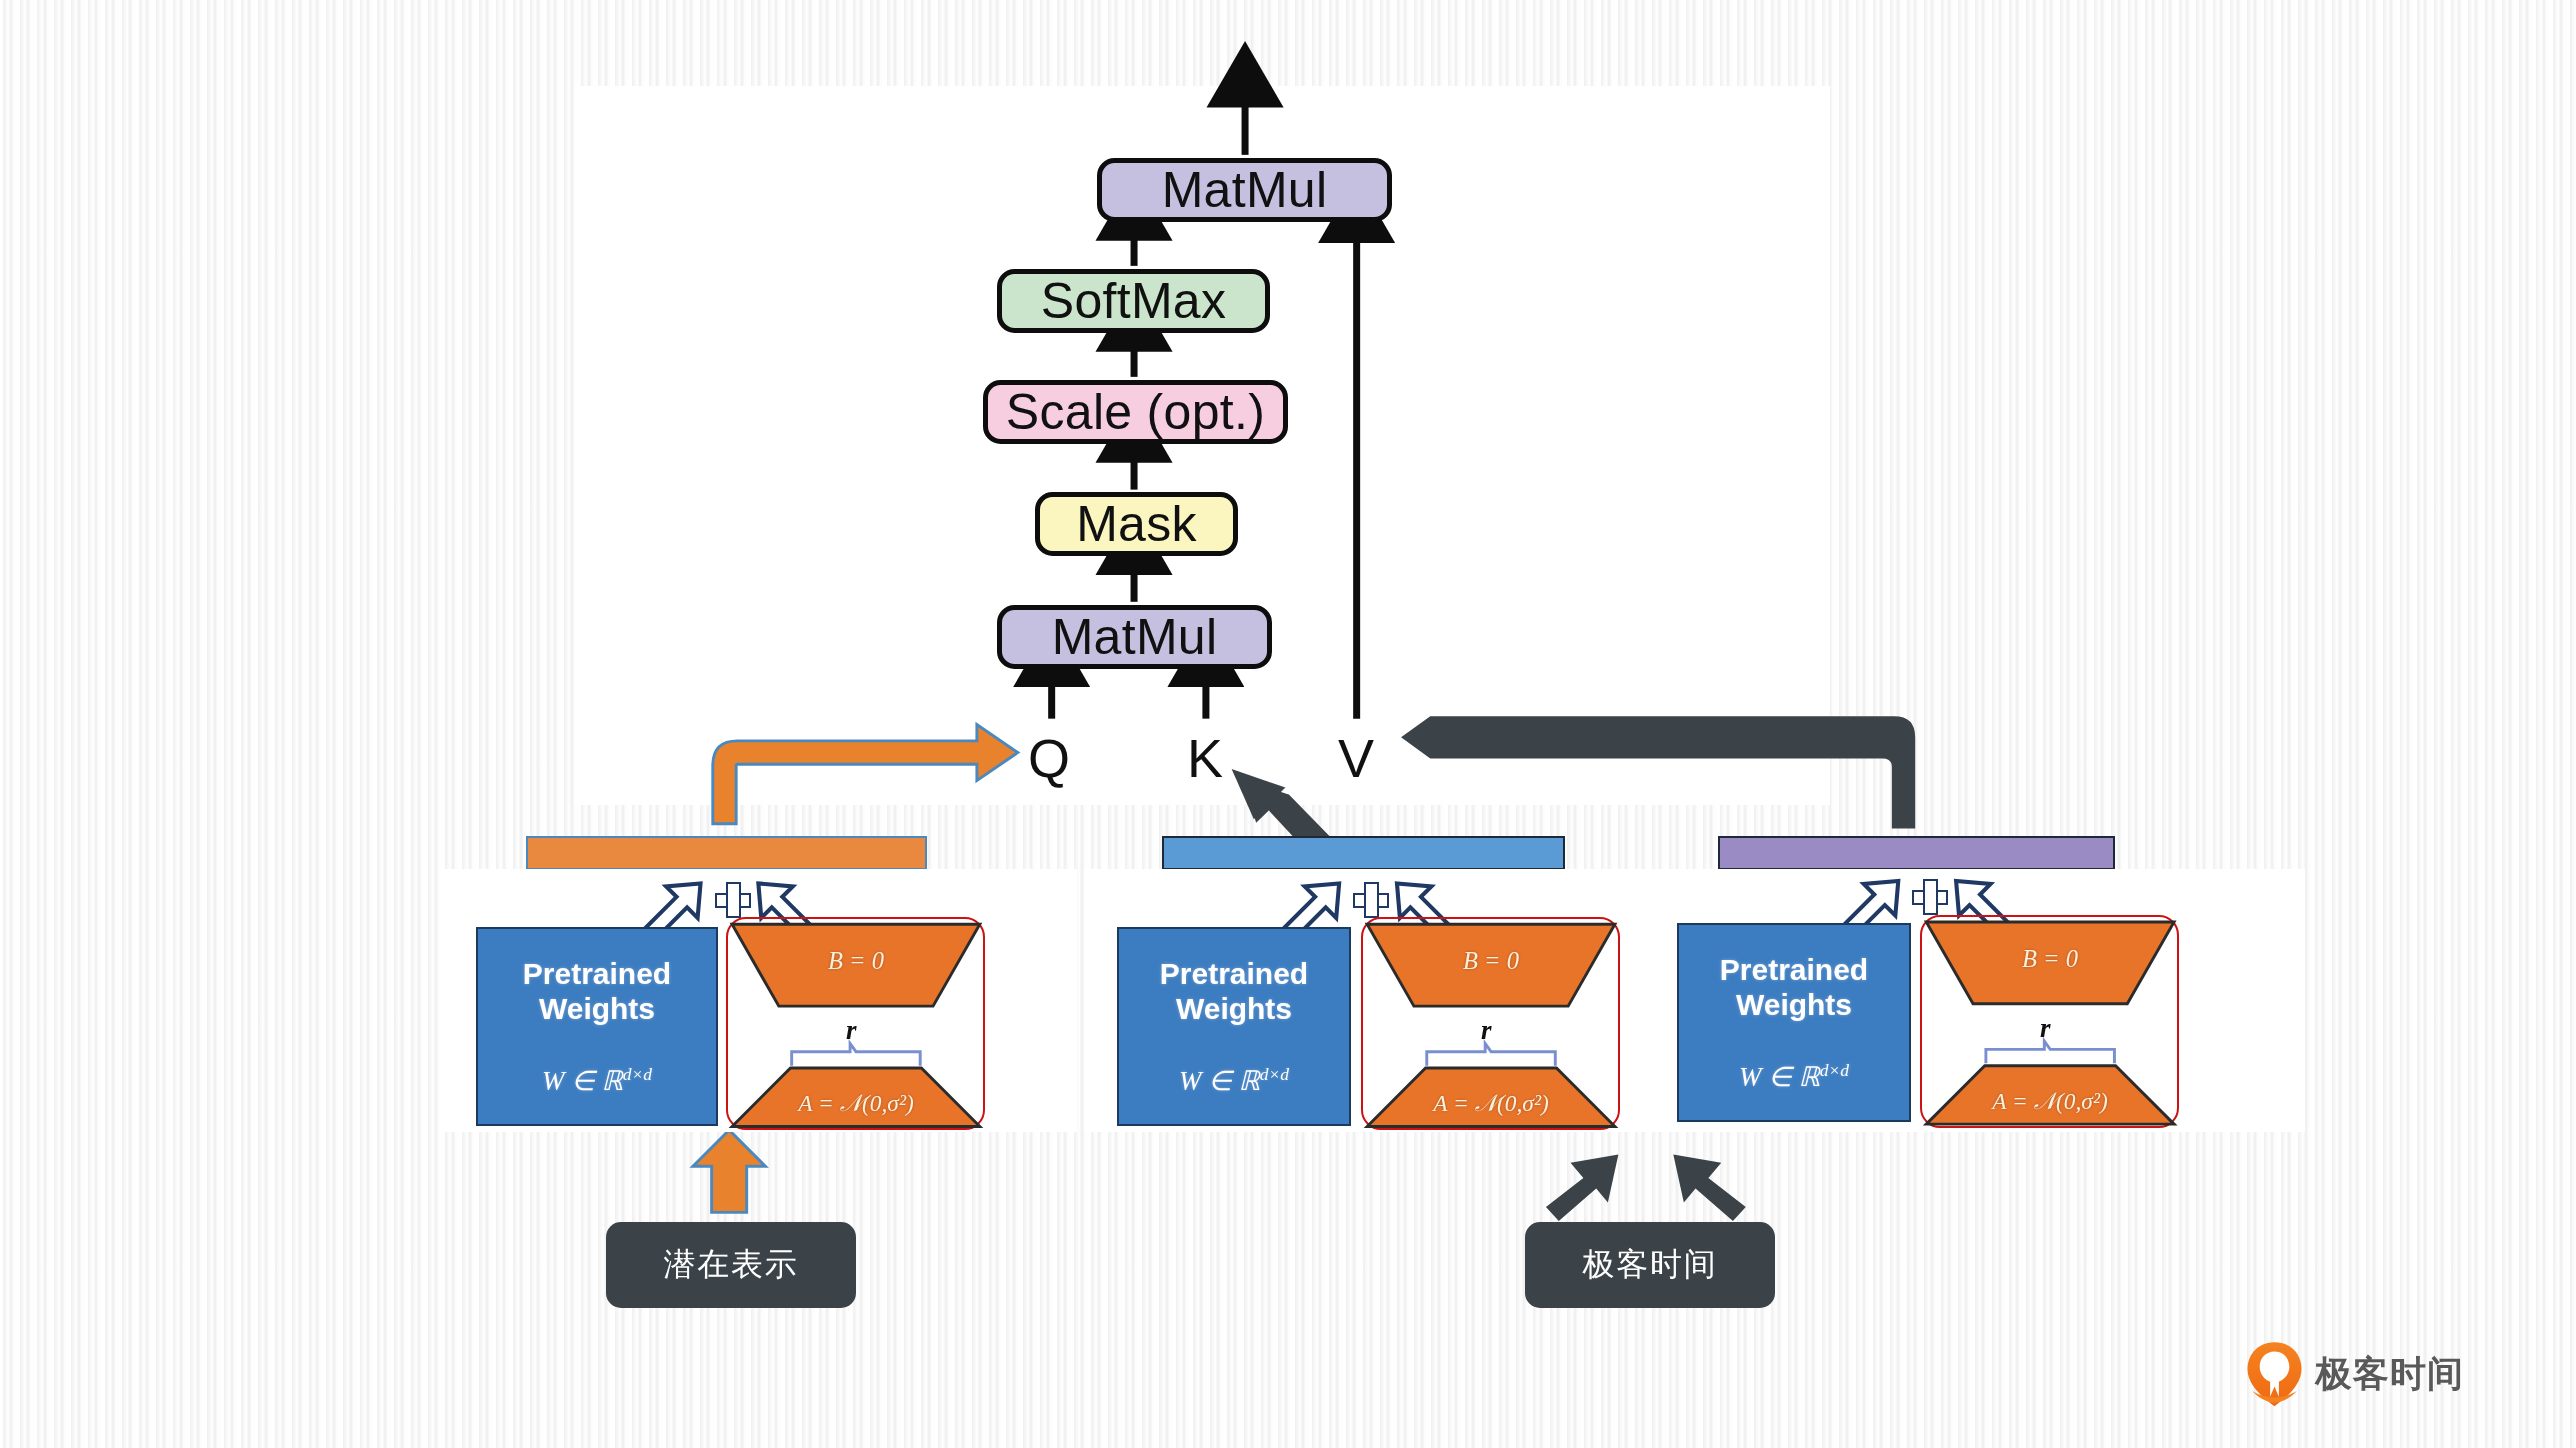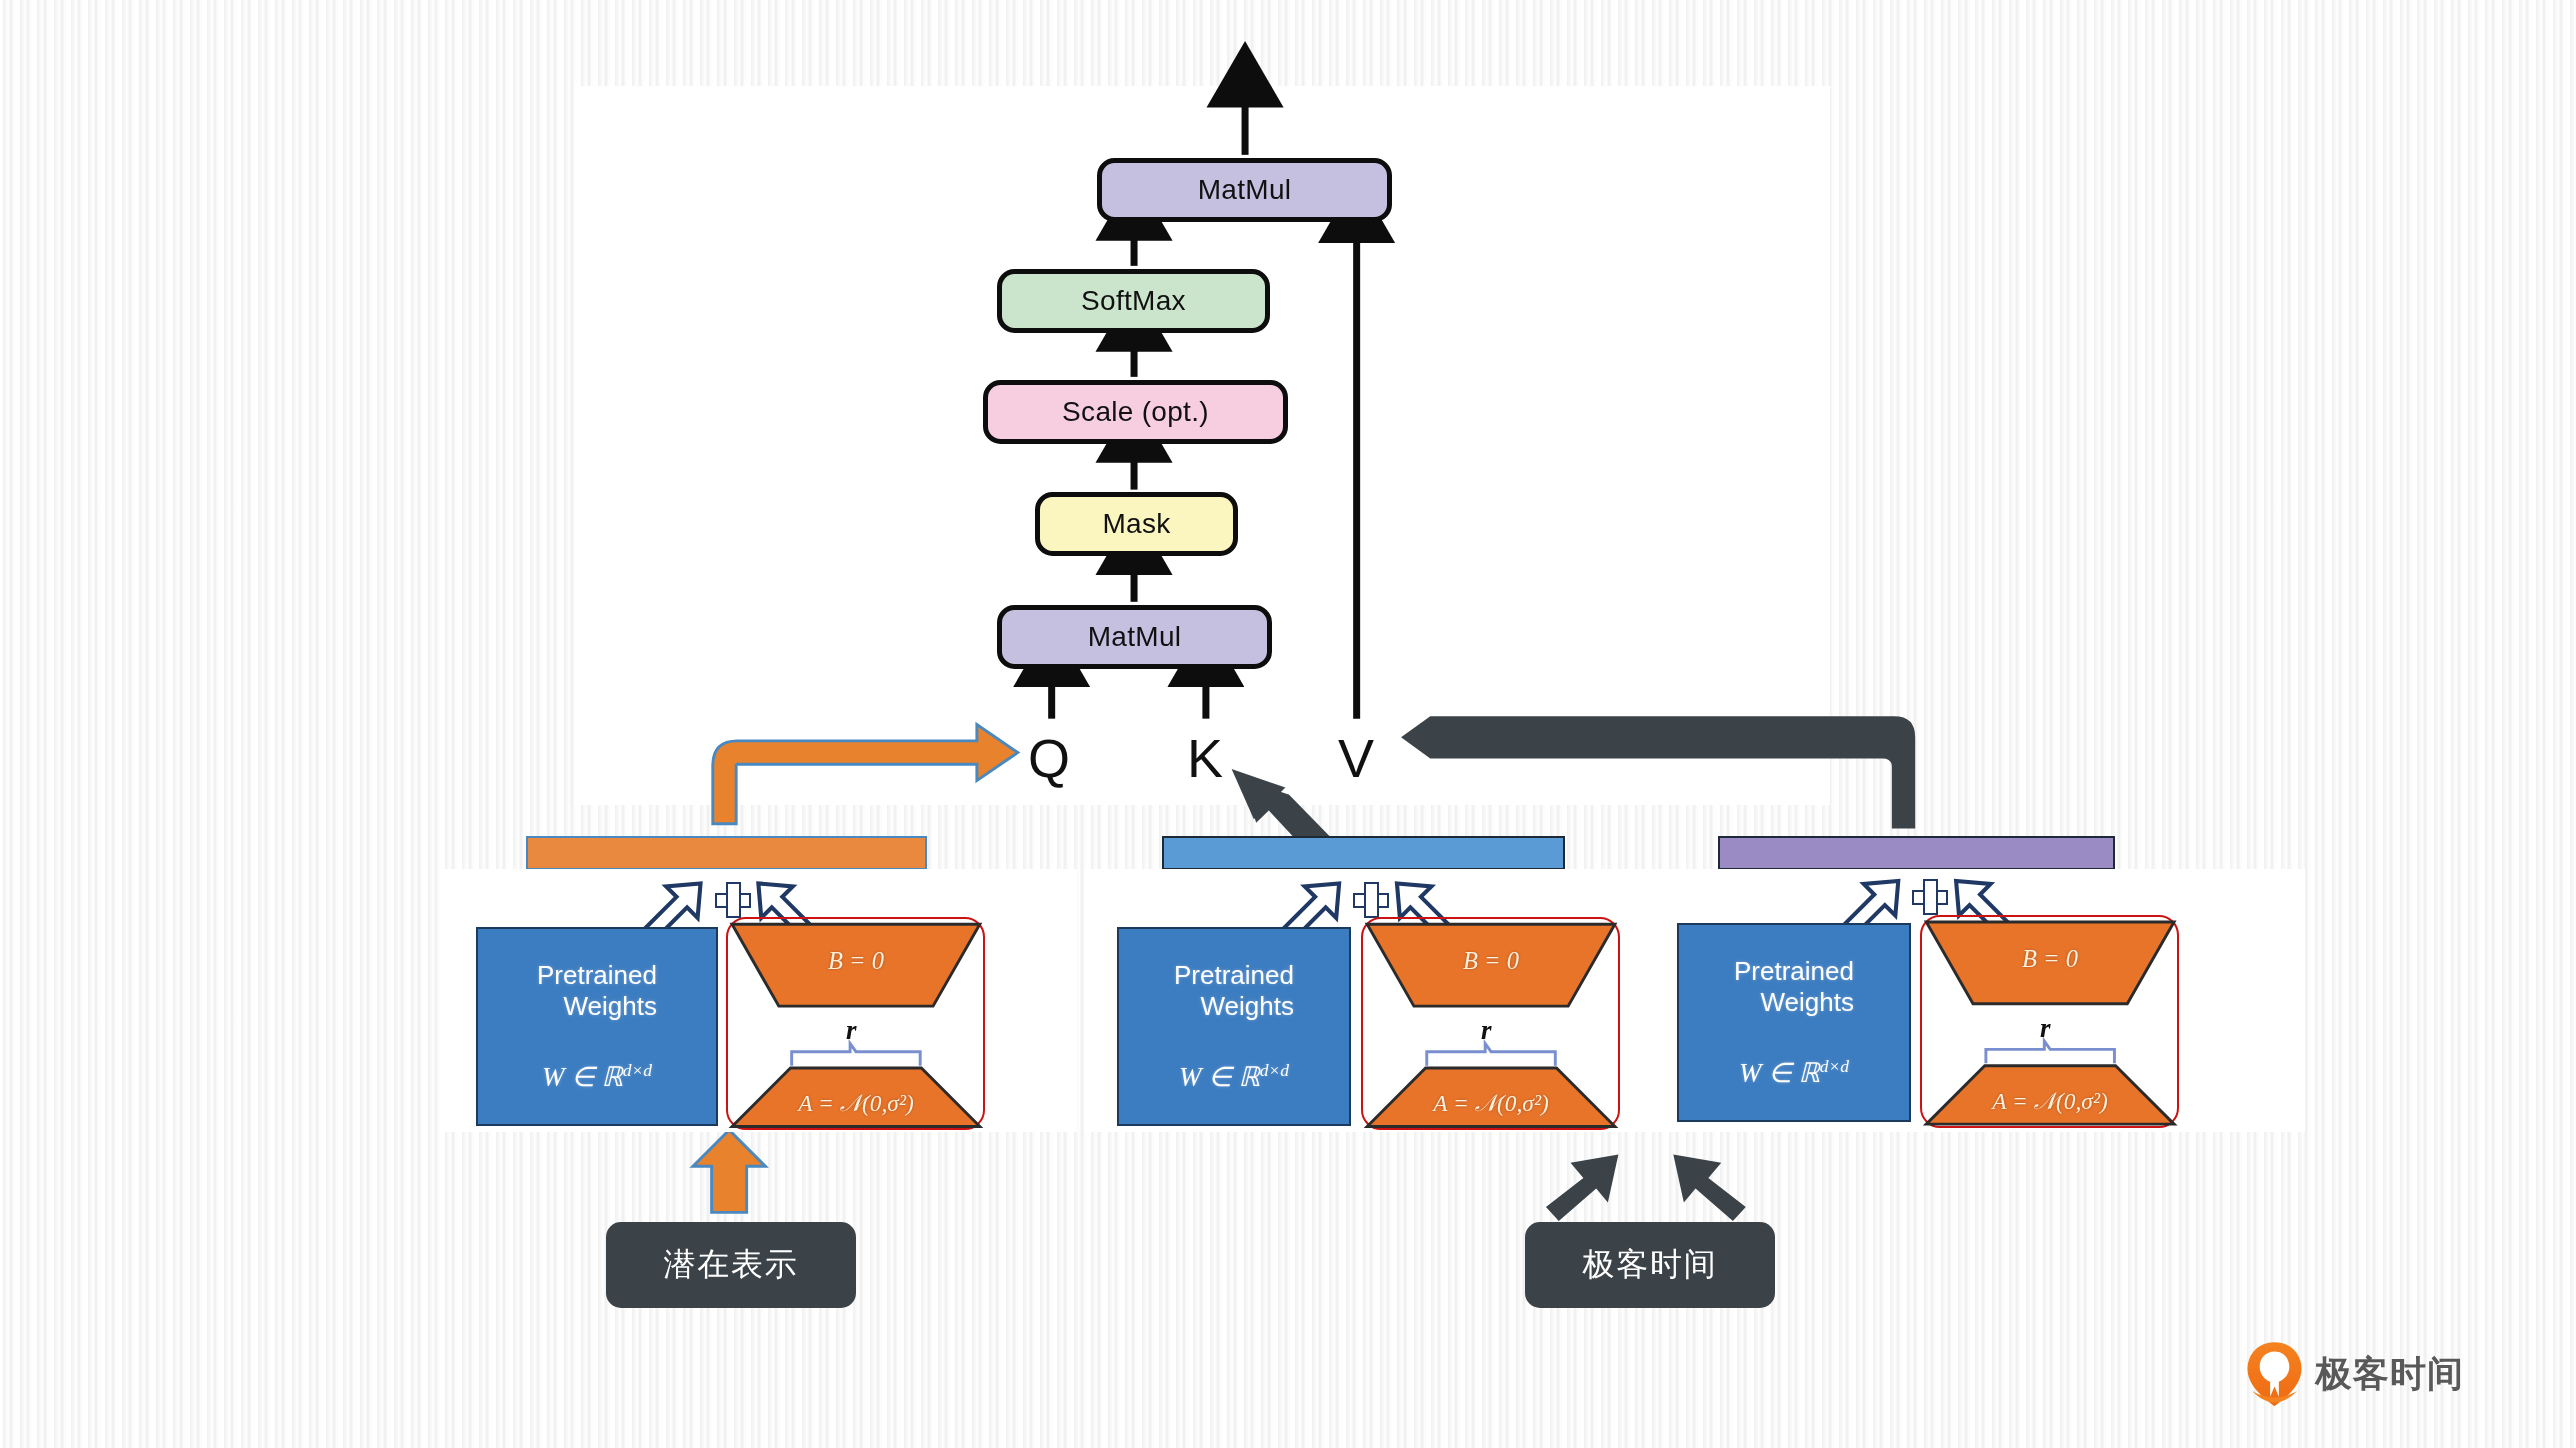--- a/index.html
+++ b/index.html
@@ -35,21 +35,21 @@
   #lora-card-2{left:1084px;top:869px;width:637px;height:263px;}
   #lora-card-3{left:1668px;top:869px;width:637px;height:263px;}
 
   
   .opbox{
     position:absolute;
     border:5.8px solid #0d0d0d;
     border-radius:17.5px;
     display:flex;align-items:center;justify-content:center;
     color:#111;
-    font-size:28px;
+    font-size:50px;
     font-family:"Liberation Sans", sans-serif;
     box-sizing:border-box;
     letter-spacing:0.3px;
   }
   #op-matmul-top{left:1097px;top:158px;width:295px;height:64px;background:#c5bfe0;}
   #op-softmax  {left:997px;top:269px;width:273px;height:64px;background:#cbe5cc;}
   #op-mask     {left:983px;top:380px;width:305px;height:64px;background:#f7cde0;}
   #op-scale    {left:1035px;top:492px;width:203px;height:64px;background:#fbf5c0;}
   #op-matmul2  {left:997px;top:605px;width:275px;height:64px;background:#c5bfe0;}
 
@@ -68,21 +68,21 @@
   #bar-blue  {left:1162px;top:836px;width:403px;height:34px;background:#5b9bd5;border:2.9px solid #1d2937;}
   #bar-purple{left:1718px;top:836px;width:397px;height:34px;background:#9a8bc4;border:2.9px solid #1d2937;}
 
   
   .pre-weights{
     position:absolute;background:#3c7cc0;border:2.3px solid #1b3a5c;
     display:flex;flex-direction:column;align-items:center;justify-content:center;
     color:#ffffff;box-sizing:border-box;
     text-shadow:0 0 3.5px rgba(255,255,255,.35);
   }
-  .pre-weights .pw-t{font-size:26px;font-weight:normal;line-height:1.18;text-align:right;}
+  .pre-weights .pw-t{font-size:30px;font-weight:bold;line-height:1.18;text-align:center;}
   .pre-weights .pw-m{font-size:27px;margin-top:38px;font-family:Liberation Serif, serif;font-style:italic;}
   .pre-weights .pw-m sup{font-size:17.5px;font-style:italic;}
 
   .lora-ring{position:absolute;border:2.3px solid #cc1212;border-radius:20px;box-sizing:border-box;}
 
   .trap{position:absolute;}
   .trap .lbl{
     position:absolute;left:0;width:100%;text-align:center;
     color:#fdf0dc;font-family:"Liberation Serif", serif;font-style:italic;
     text-shadow:0 0 2.9px rgba(0,0,0,.30);

